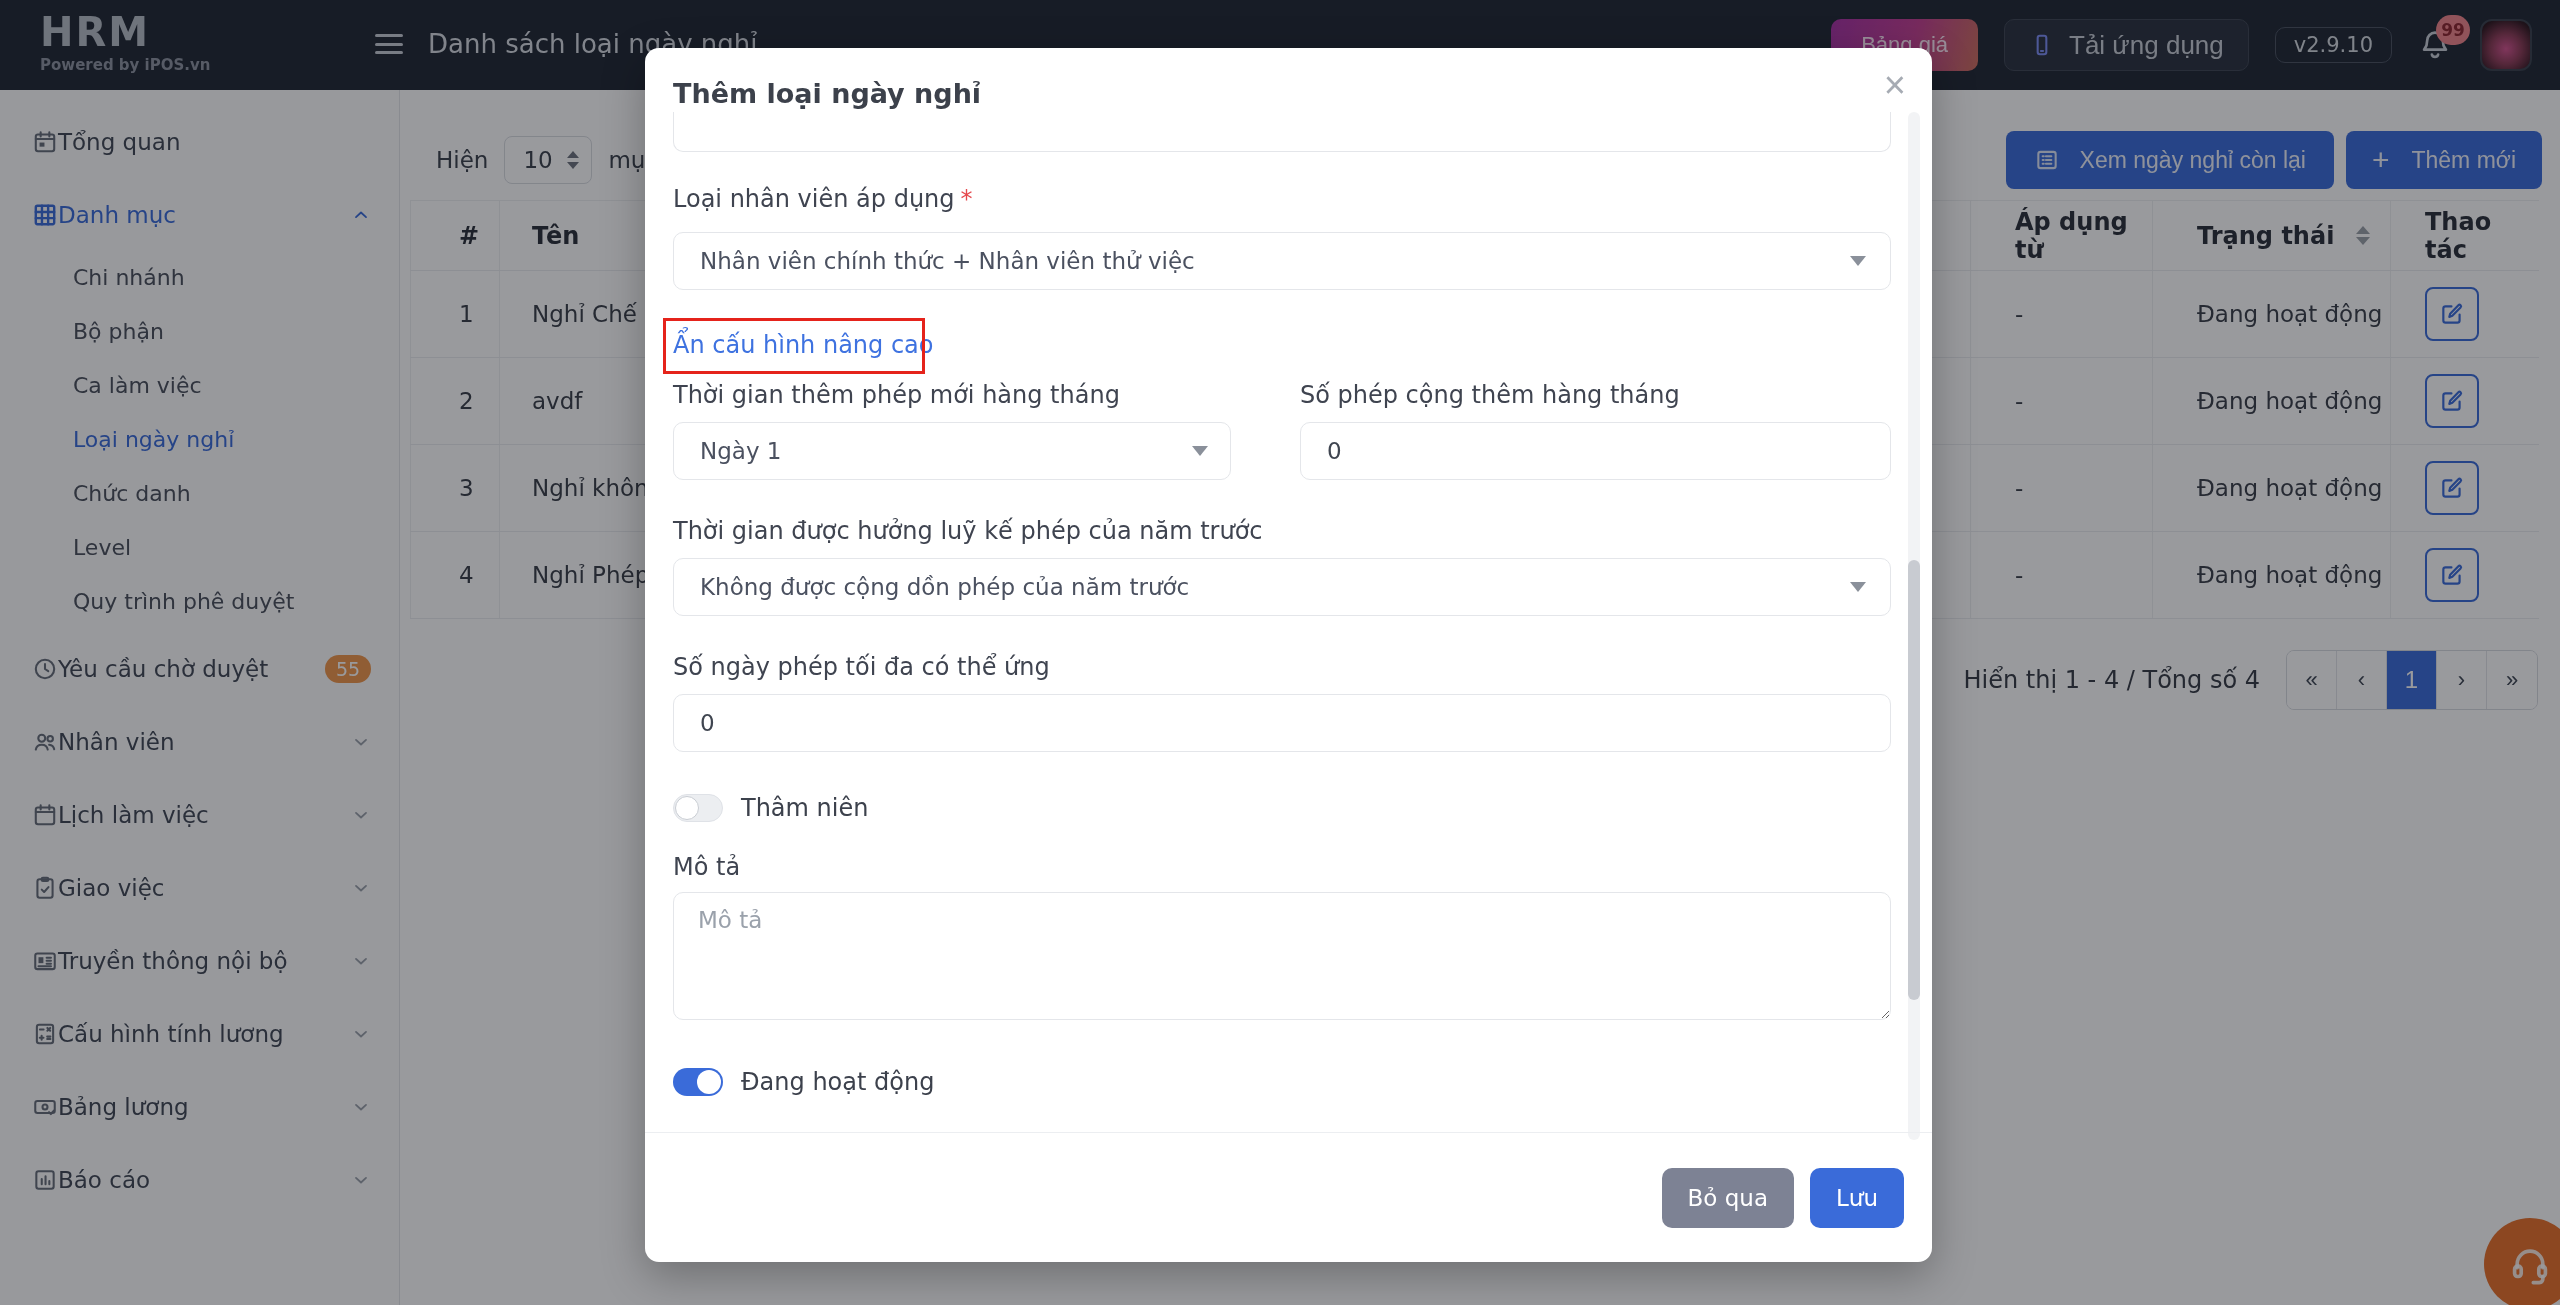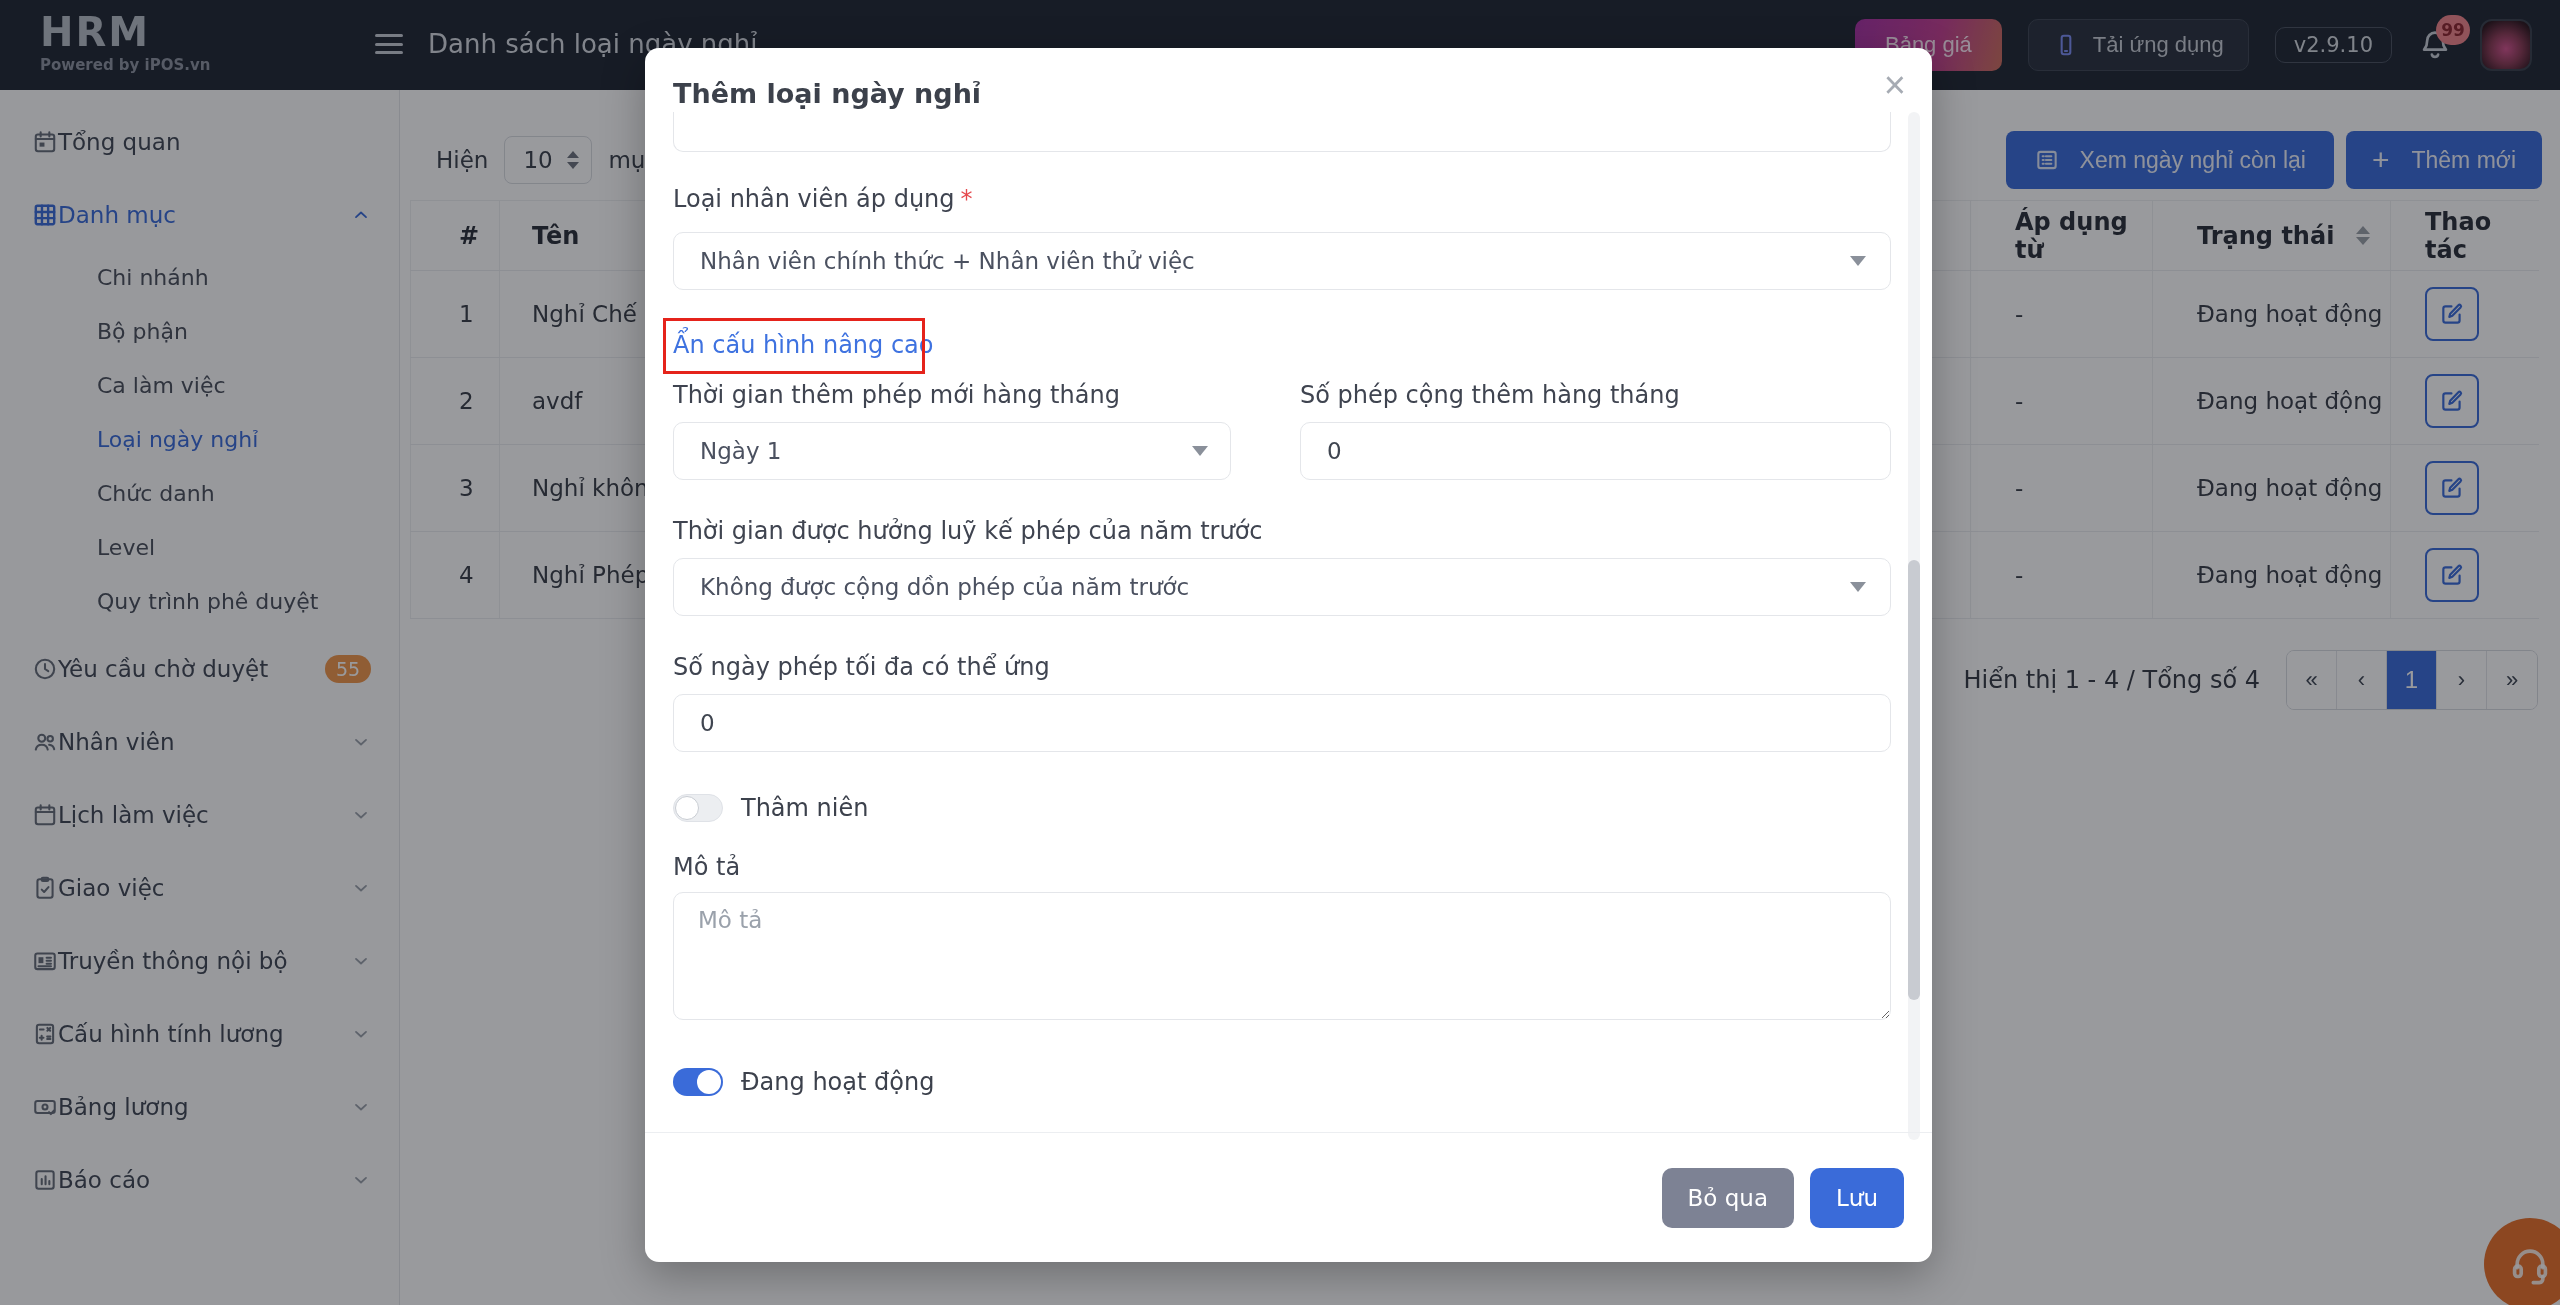--- a/index.html
+++ b/index.html
@@ -11,35 +11,35 @@
   .app-header { position:absolute; left:0; top:0; width:2560px; height:90px; background:#1f2733; z-index:1; }
   .logo-wrap { position:absolute; left:40px; top:10px; }
   .logo-main { font-size:40px; font-weight:700; letter-spacing:2px; color:#b7bdc6; line-height:44px; }
   .logo-sub { font-size:15px; color:#8d93a0; margin-top:2px;font-weight:bold; }
   .hamburger { position:absolute; left:375px; top:31px; width:28px; height:26px; display:flex; flex-direction:column; justify-content:space-between; padding:3px 0; cursor:pointer; }
   .hamburger span { display:block; height:3px; border-radius:2px; background:#c7ccd4; }
   .page-title { position:absolute; left:428px; top:29px; font-size:26px; color:#d6dae1; font-weight:500; white-space:nowrap; }
   .hdr-right { position:absolute; right:28px; top:0; height:90px; display:flex; align-items:center; gap:26px; }
   .btn-pricing { height:52px; padding:0 30px; border-radius:10px; border:none; color:#fde7f5; font-size:22px;
     background:linear-gradient(105deg,#a832a5 0%,#c43f92 55%,#cf7a52 110%); display:flex; align-items:center; cursor:pointer; }
-  .btn-download { height:52px; padding:0 24px; border-radius:10px; border:1px solid #3f4654; background:#2a313e; color:#c9ced6; font-size:22px; display:flex; align-items:center; gap:14px; cursor:pointer; }
+  .btn-download { height:52px; padding:0 24px; border-radius:10px; border:1px solid #3f4654; background:#2a313e; color:#c9ced6; font-size:26px; display:flex; align-items:center; gap:14px; cursor:pointer; }
   .chip-version { height:36px; padding:0 18px; border-radius:10px; border:1px solid #4a5160; color:#d5d9df; font-size:21px; display:flex; align-items:center; }
   .bell-wrap { position:relative; width:36px; height:40px; cursor:pointer; }
   .badge-notif { position:absolute; right:-16px; top:-10px; min-width:34px; height:30px; border-radius:16px; background:#f2858c; color:#8d2630; font-size:17px; font-weight:700; display:flex; align-items:center; justify-content:center; padding:0 5px; }
   .avatar { width:52px; height:52px; border-radius:12px; border:2px solid #39404d; cursor:pointer;
     background:radial-gradient(circle at 50% 58%, #d4538f 0%, #8a3a55 42%, #2a151c 85%); }
 
   
   .sidebar { position:absolute; left:0; top:90px; width:400px; height:1215px; background:#fdfdfe; border-right:1px solid #e3e5e9; padding-top:23px; z-index:1; overflow:hidden; }
   .side-item { height:58px; display:flex; align-items:center; gap:0; padding:0 28px 0 32px; font-size:23px; color:#414855; margin-bottom:15px; cursor:pointer; }
   .side-item .lbl { white-space:nowrap; }
   .side-item svg.ic { flex:0 0 auto; }
   .side-item .chev { margin-left:auto; }
   .side-item.active { color:#3a6bd9; }
-  .submenu { margin:-9px 0 12px 0;padding-left:24px; }
+  .submenu { margin:-9px 0 12px 0; }
   .sub-item { height:54px; display:flex; align-items:center; padding-left:73px; font-size:22px; color:#4a505c; cursor:pointer; white-space:nowrap; }
   .sub-item.active { color:#3a6bd9; }
   .badge-count { margin-left:auto; min-width:46px; height:28px; border-radius:15px; background:#f0964a; color:#fff; font-size:19px; display:flex; align-items:center; justify-content:center; padding:0 10px; }
   .ic { stroke:#666d79; fill:none; stroke-width:1.9; stroke-linecap:round; stroke-linejoin:round; }
   .ic.blue { stroke:#3a6bd9; }
   .chev { stroke:#99a0aa; fill:none; stroke-width:2.2; stroke-linecap:round; stroke-linejoin:round; }
   .chev.blue { stroke:#3a6bd9; }
 
   
   .main { position:absolute; left:400px; top:90px; right:0; bottom:0; background:#fff; z-index:1; }

